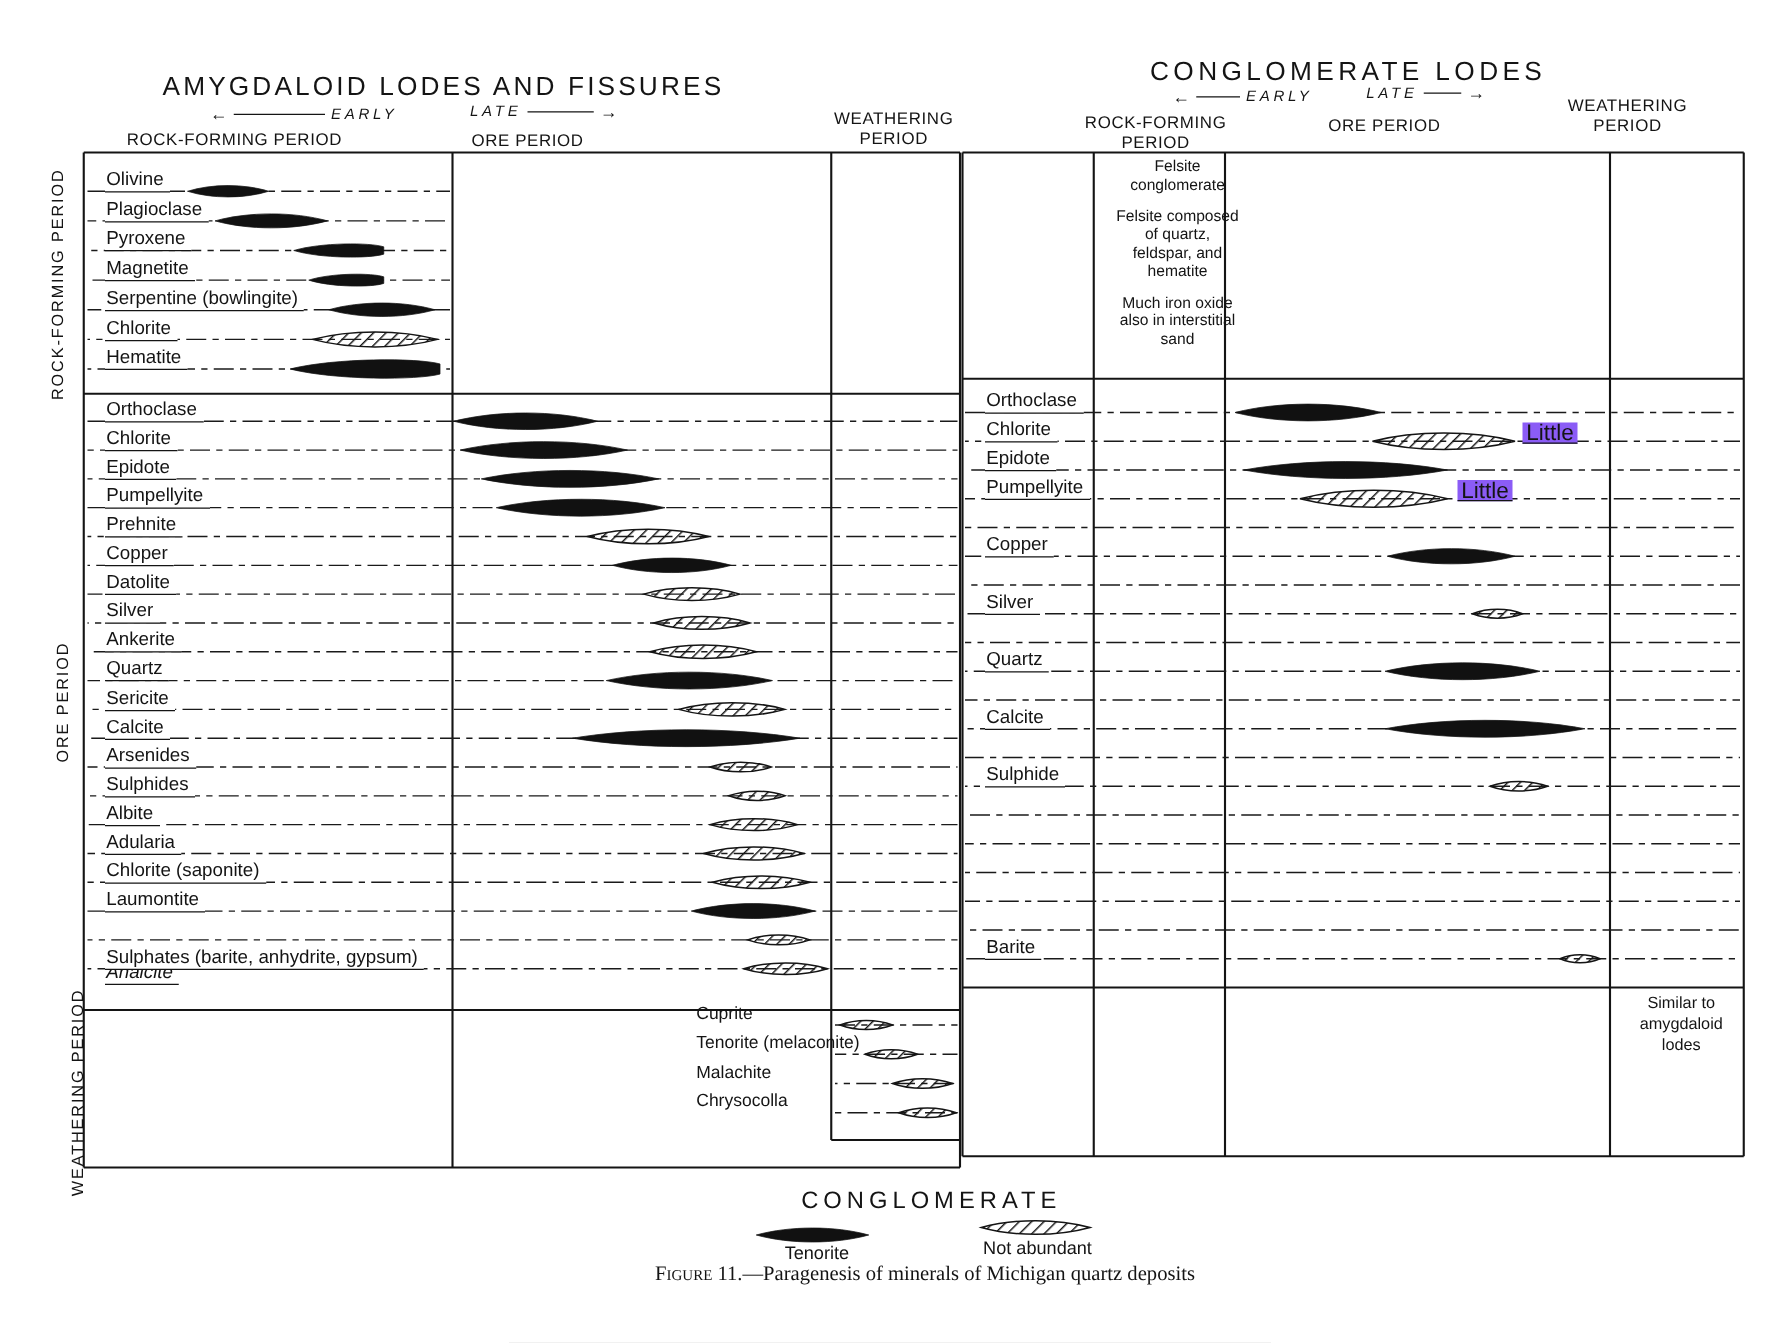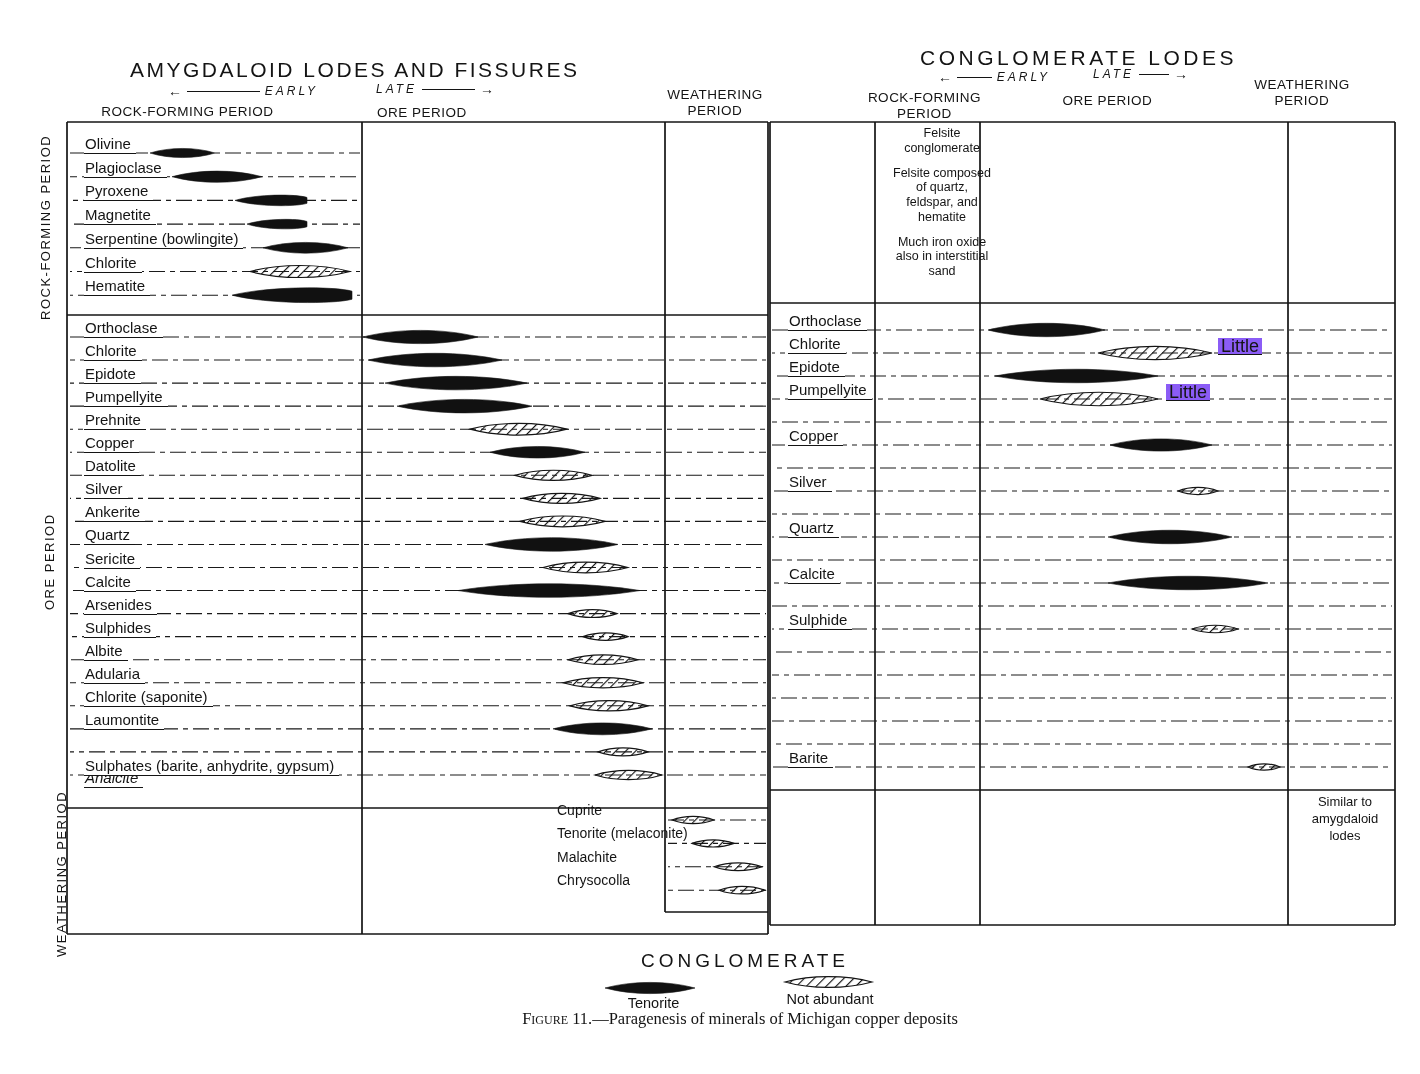--- a/index.html
+++ b/index.html
@@ -216,21 +216,21 @@
     <p>Much iron oxide also in interstitial sand</p>
   </div>
 
   <div class="abs" id="similar-note">Similar to amygdaloid lodes</div>
 
   <div class="abs" id="expl-title">CONGLOMERATE</div>
   <div class="legendlabel" id="legend-ab-label">Tenorite</div>
   <div class="legendlabel" id="legend-na-label">Not abundant</div>
 
   <div class="abs" id="caption">
-    <span class="smallcaps">Figure 11.</span><span>—Paragenesis of minerals of Michigan copper deposits</span>
+    <span class="smallcaps">Figure 11.</span><span>—Paragenesis of minerals of Michigan quartz deposits</span>
   </div>
 <div class="minlabel" style="left: 84px; top: 134px;">Olivine</div>
     <div class="minlabel" style="left: 84px; top: 157.7px;">Plagioclase</div>
     <div class="minlabel" style="left: 84px; top: 181.4px;">Pyroxene</div>
     <div class="minlabel" style="left: 84px; top: 205.1px;">Magnetite</div>
     <div class="minlabel" style="left: 84px; top: 228.8px;">Serpentine (bowlingite)</div>
     <div class="minlabel" style="left: 84px; top: 252.5px;">Chlorite</div>
     <div class="minlabel" style="left: 84px; top: 276.2px;">Hematite</div>
     <div class="minlabel" style="left: 84px; top: 318px;">Orthoclase</div>
     <div class="minlabel" style="left: 84px; top: 341.05px;">Chlorite</div>

